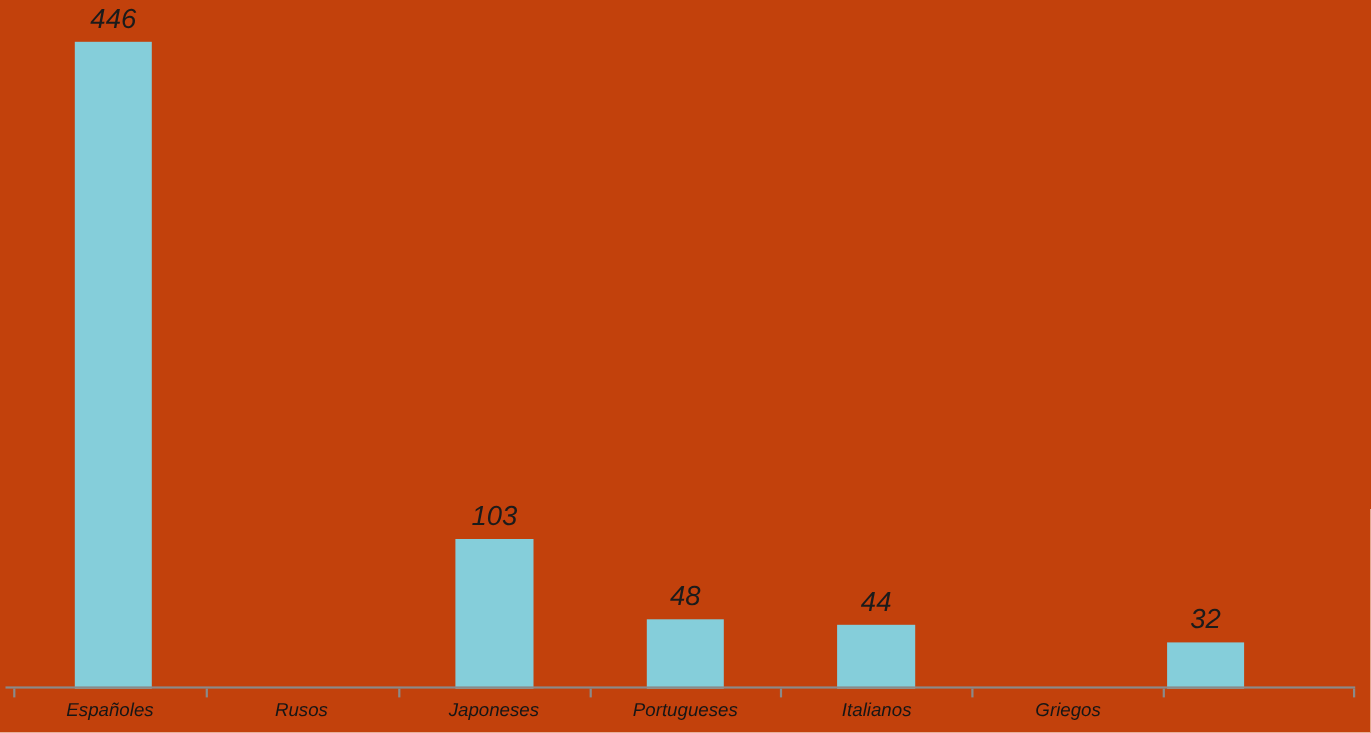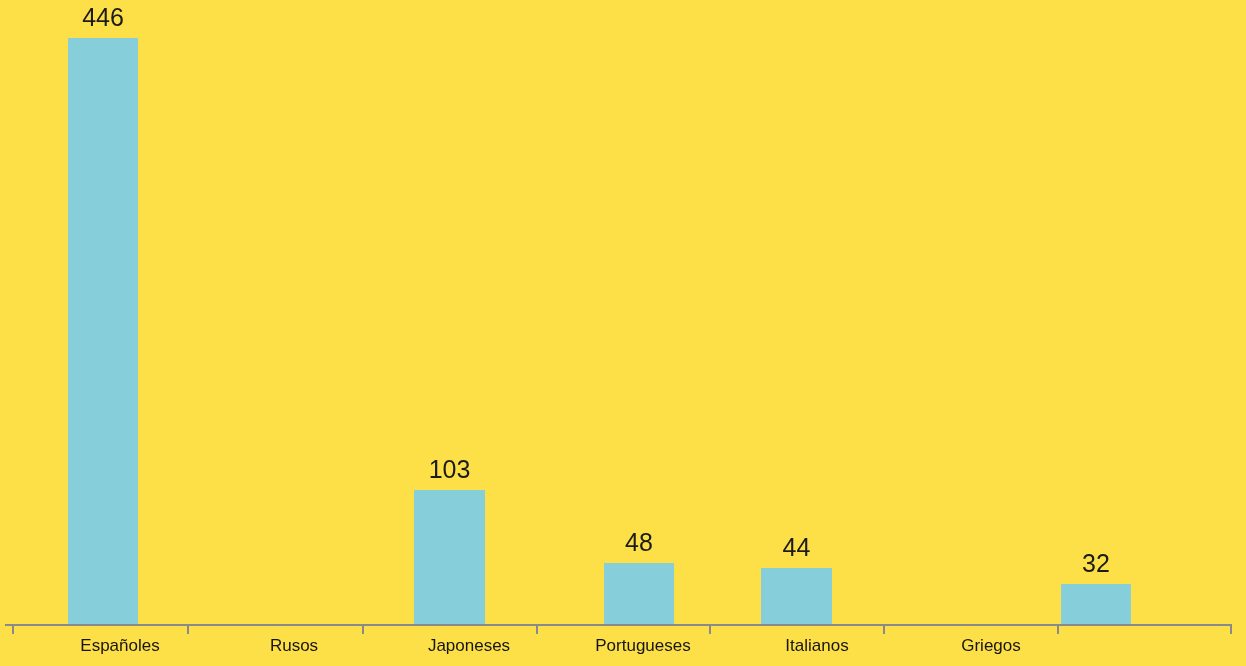--- a/index.html
+++ b/index.html
@@ -8,22 +8,23 @@
     background: #ffffff;
   }
   body {
     font-family: "Liberation Sans", sans-serif;
     -webkit-font-smoothing: antialiased;
   }
   #chart-root {
     position: relative;
     width: 1246px;
     height: 666px;
-    background: #fde047;
+    background: #c2410c;
     overflow: hidden;
+    font-style: italic;
   }
   .plot-area {
     position: absolute;
     left: 0;
     top: 0;
     width: 1246px;
     height: 626px;
   }
   .bar-group {
     position: absolute;
@@ -71,42 +72,41 @@
   .cat-label {
     position: absolute;
     top: 0;
     font-size: 17px;
     line-height: 24px;
     color: #161616;
     text-align: center;
     white-space: nowrap;
     transform: translateX(-50%);
     font-family: "Liberation Sans", sans-serif;
-    margin-left: 20px;
   }
 </style>
 </head>
 <body>
 
 <div id="chart-root">
 
   <div class="plot-area">
 
     <div class="bar-group" style="left:68px; width:70px; height:626px;">
       <span class="bar-value" style="bottom:596px;">446</span>
       <div class="bar" style="height:588px;"></div>
     </div>
 
 
     <div class="bar-group" style="left:414px; width:71px; height:626px;">
       <span class="bar-value" style="bottom:144px;">103</span>
       <div class="bar" style="height:136px;"></div>
     </div>
 
-    <div class="bar-group" style="left:604px; width:70px; height:554px;">
+    <div class="bar-group" style="left:588px; width:70px; height:554px;">
       <span class="bar-value" style="bottom:71px;">48</span>
       <div class="bar" style="height:63px;"></div>
     </div>
 
     <div class="bar-group" style="left:761px; width:71px; height:626px;">
       <span class="bar-value" style="bottom:66px;">44</span>
       <div class="bar" style="height:58px;"></div>
     </div>
 
 

